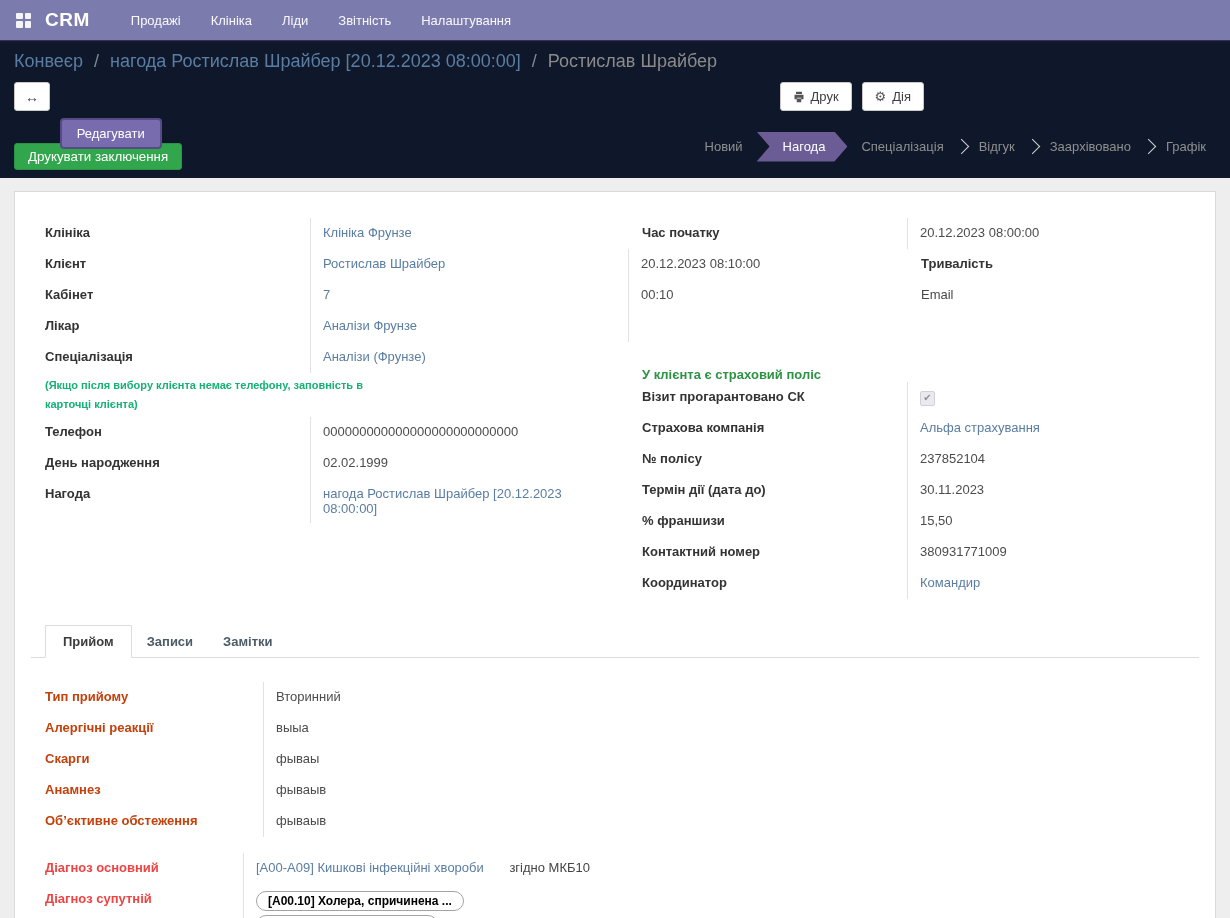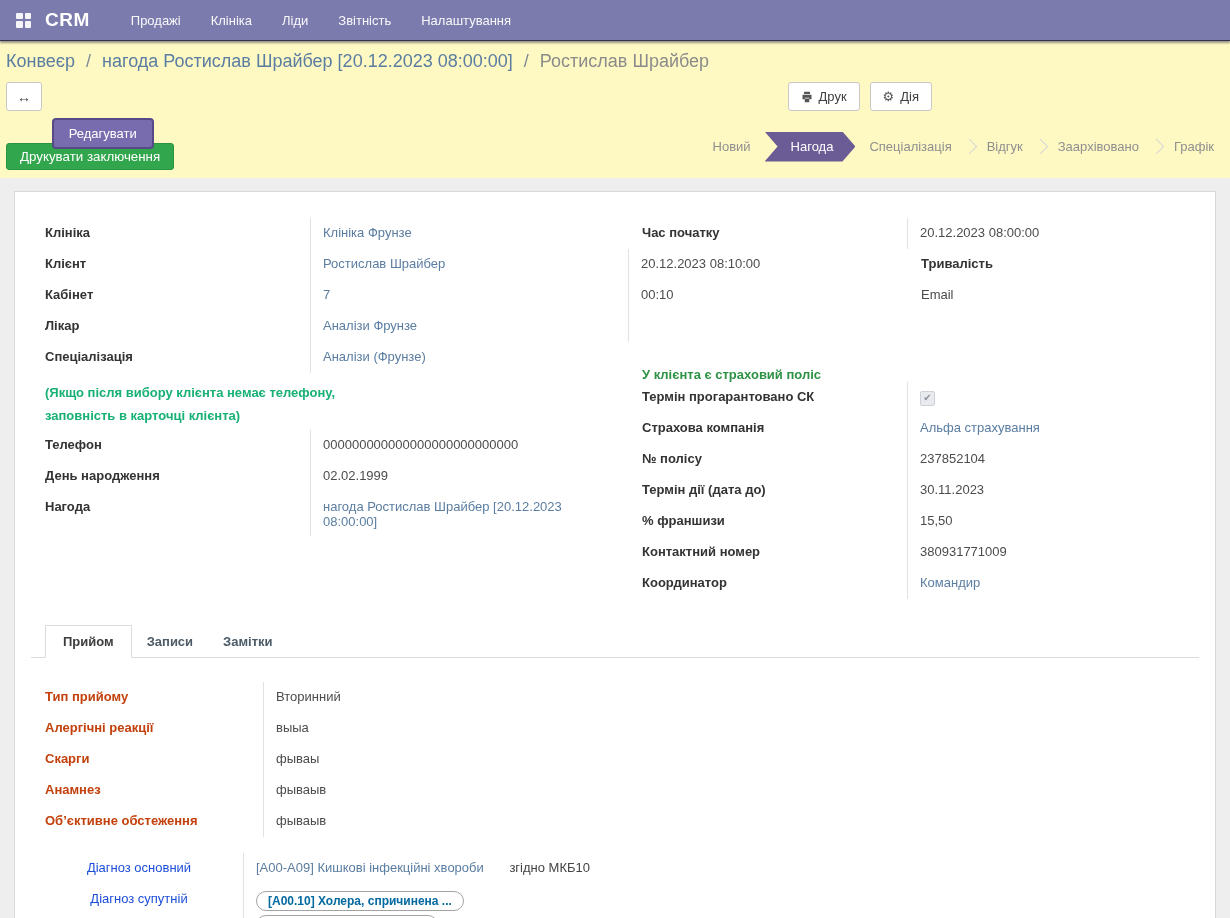--- a/index.html
+++ b/index.html
@@ -10,21 +10,21 @@
   .navbar { height:41px; background:#7c7bad; display:flex; align-items:center;
     padding:18px 16px; border-bottom:1px solid #34314f;
     box-shadow:0 2px 2px rgba(30,28,60,.45); position:relative; z-index:5; }
   .apps-icon { width:15px; height:15px; display:grid; grid-template-columns:1fr 1fr;
     gap:2px; margin-right:14px; cursor:pointer; }
   .apps-icon i { background:#fff; opacity:.92; border-radius:1px; }
   .brand { color:#fff; font-size:19px; font-weight:700; letter-spacing:.5px; margin-right:26px; cursor:pointer; }
   .nav-item { color:rgba(255,255,255,.95); padding:0 15px; line-height:41px; cursor:pointer; }
 
   
-  .cpanel { background:#fef9c3; padding:10px 6px 8px; }
+  .cpanel { background:#0f172a; padding:10px 14px 8px; }
   .breadcrumb { font-size:18px; color:#5a7da1; margin-bottom:10px; white-space:nowrap; }
   .breadcrumb .sep { color:#7d8a96; margin:0 6px; }
   .breadcrumb .crumb { cursor:pointer; }
   .breadcrumb .current { color:#8b8b8b; }
 
   .btn-row { position:relative; height:31px; margin-bottom:10px; }
   .btn { display:inline-flex; align-items:center; gap:6px; height:29px; background:#fff;
     border:1px solid #c9c9c9; border-radius:3px; padding:0 12px; font-size:13px;
     color:#404040; cursor:pointer; vertical-align:top; }
   .btn-nav { width:36px; justify-content:center; color:#444; font-size:14px; margin-right:6px; }
@@ -47,47 +47,47 @@
   .content { background:#efeeee; height:763px; padding:13px 14px 0; }
   .sheet { background:#fff; border:1px solid #d9d9d9; height:100%; padding:26px 16px 0; overflow:hidden; }
 
   .o-group { display:grid; grid-template-columns:1fr 1fr; column-gap:26px; padding:0 0 0 0; }
   .fields { display:grid; grid-template-columns:279px 1fr; }
   .fields .lbl { font-weight:700; color:#333; padding:7px 10px 7px 14px; }
   .fields .lbl.light { font-weight:400; color:#4a4a4a; }
   .fields .val { border-left:1px solid #e2e2e2; padding:7px 4px 7px 12px; min-height:31px; }
   .link { color:#5a7da1; cursor:pointer; }
 
-  .note { color:#17b075; font-weight:700; font-size:13px; line-height:1.75; width:320px;
-    margin:9px 0 2px 14px; }
+  .note { color:#17b075; font-weight:700; font-size:11px; line-height:1.75; width:320px;
+    margin:3px 0 2px 14px; }
   .grp-header { color:#2e9245; font-weight:700; margin:25px 0 0 14px; }
 
   .checkbox { width:15px; height:15px; background:#e8eaed; border:1px solid #ced2d8; border-radius:2px;
     display:inline-flex; align-items:center; justify-content:center; margin-top:1px; cursor:default; }
   .checkbox .check { color:#8b939e; font-size:10px; line-height:1; }
 
   
   .nav-tabs { display:flex; align-items:flex-end; margin-top:26px; border-bottom:1px solid #dcdcdc;
     padding-left:14px; }
   .tab { padding:8px 15px; color:#4c5b66; cursor:pointer;font-weight:bold; }
   .tab.active { background:#fff; border:1px solid #dcdcdc; border-bottom:1px solid #fff;
     margin-bottom:-1px; border-radius:1px 1px 0 0; padding:8px 17px; color:#3c3c3c; }
   .tab-pane { padding:24px 0 0; }
 
   .fields2 { display:grid; grid-template-columns:232px 1fr; }
   .fields2 .lbl { font-weight:700; color:#c2410c; padding:7px 10px 7px 14px; }
   .fields2 .val { border-left:1px solid #e2e2e2; padding:7px 4px 7px 12px; min-height:31px; }
 
   .fields3 { display:grid; grid-template-columns:212px 1fr; margin-top:16px; }
-  .fields3 .lbl { font-weight:400; color:#1d4ed8; padding:7px 10px 7px 14px;text-align:center; }
+  .fields3 .lbl { font-weight:700; color:#ef4444; padding:7px 10px 7px 14px; }
   .fields3 .val { border-left:1px solid #e2e2e2; padding:7px 4px 7px 12px; min-height:31px; }
   .suffix { color:#444; margin-left:22px; }
   .tags-wrap { display:flex; align-items:flex-end; }
   .tags-col { display:flex; flex-direction:column; gap:4px; }
-  .tag-pill { border:1px solid #a3a3a3; border-radius:11px; background:#fff; color:#0369a1;
+  .tag-pill { border:1px solid #a3a3a3; border-radius:11px; background:#fff; color:#000000;
     font-weight:700; font-size:12px; padding:2px 11px; width:max-content; min-width:190px; }
   .tag-pill.p2 { min-width:182px; }
 
   .icon-svg { display:inline-block; }
   .gear-glyph { font-size:13px; line-height:1; color:#555; }
 </style>
 </head>
 <body>
 
 <div class="navbar">
@@ -187,21 +187,21 @@
         <div class="val">20.12.2023 08:10:00</div>
         <div class="lbl">Тривалість</div>
         <div class="val">00:10</div>
         <div class="lbl light">Email</div>
         <div class="val"></div>
       </div>
 
       <div class="grp-header">У клієнта є страховий поліс</div>
 
       <div class="fields">
-        <div class="lbl">Термін прогарантовано СК</div>
+        <div class="lbl">Візит прогарантовано СК</div>
         <div class="val">
           <span class="checkbox">
             <span class="check">✔</span>
           </span>
         </div>
         <div class="lbl">Страхова компанія</div>
         <div class="val link">Альфа страхування</div>
         <div class="lbl">№ полісу</div>
         <div class="val">237852104</div>
         <div class="lbl">Термін дії (дата до)</div>

